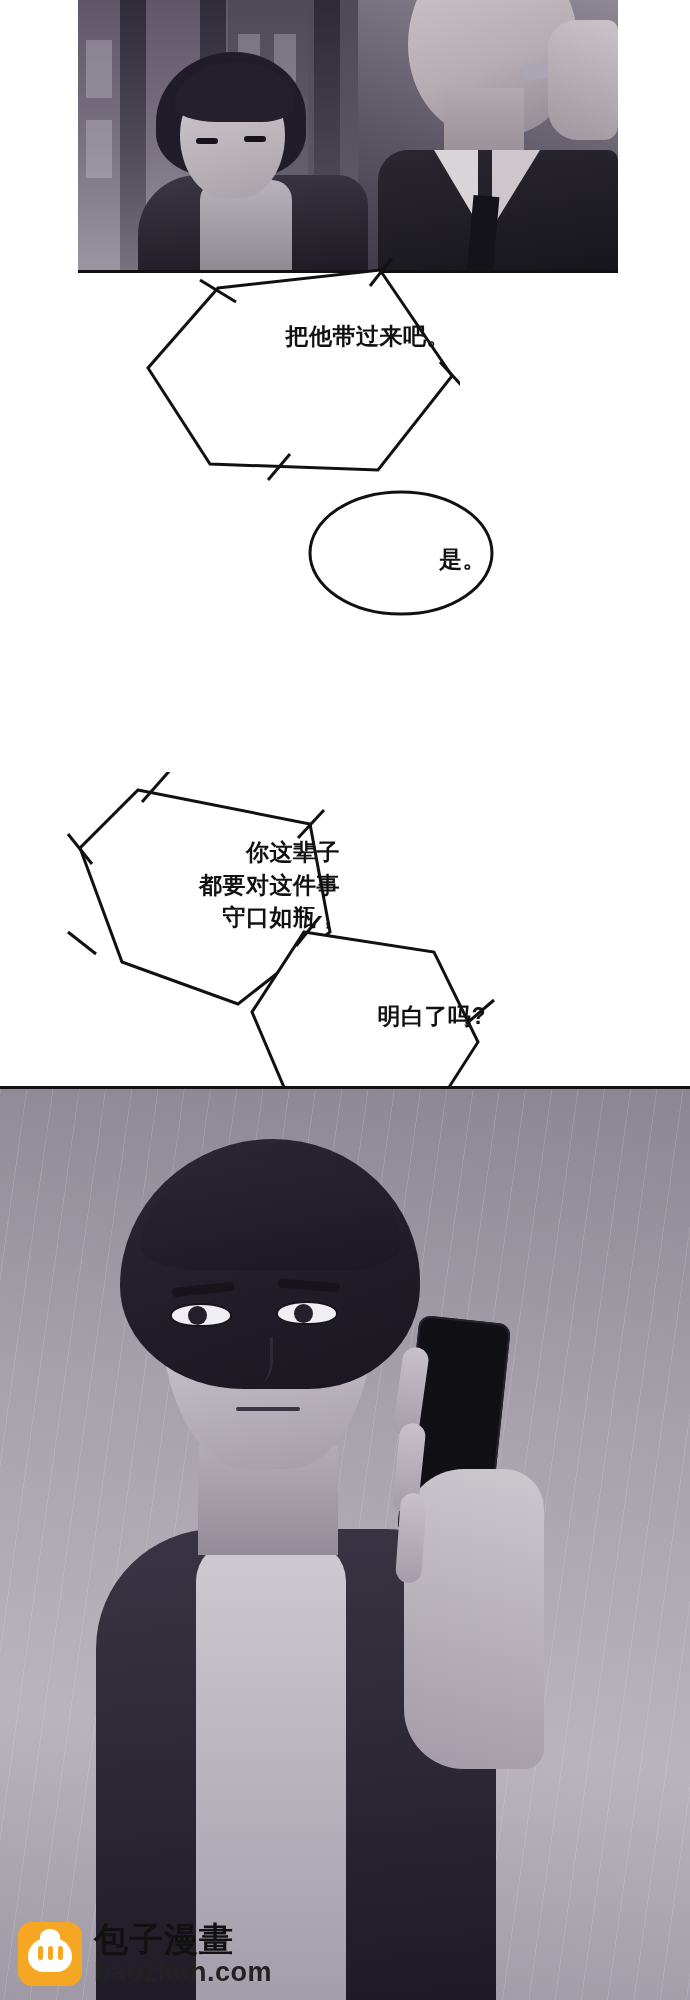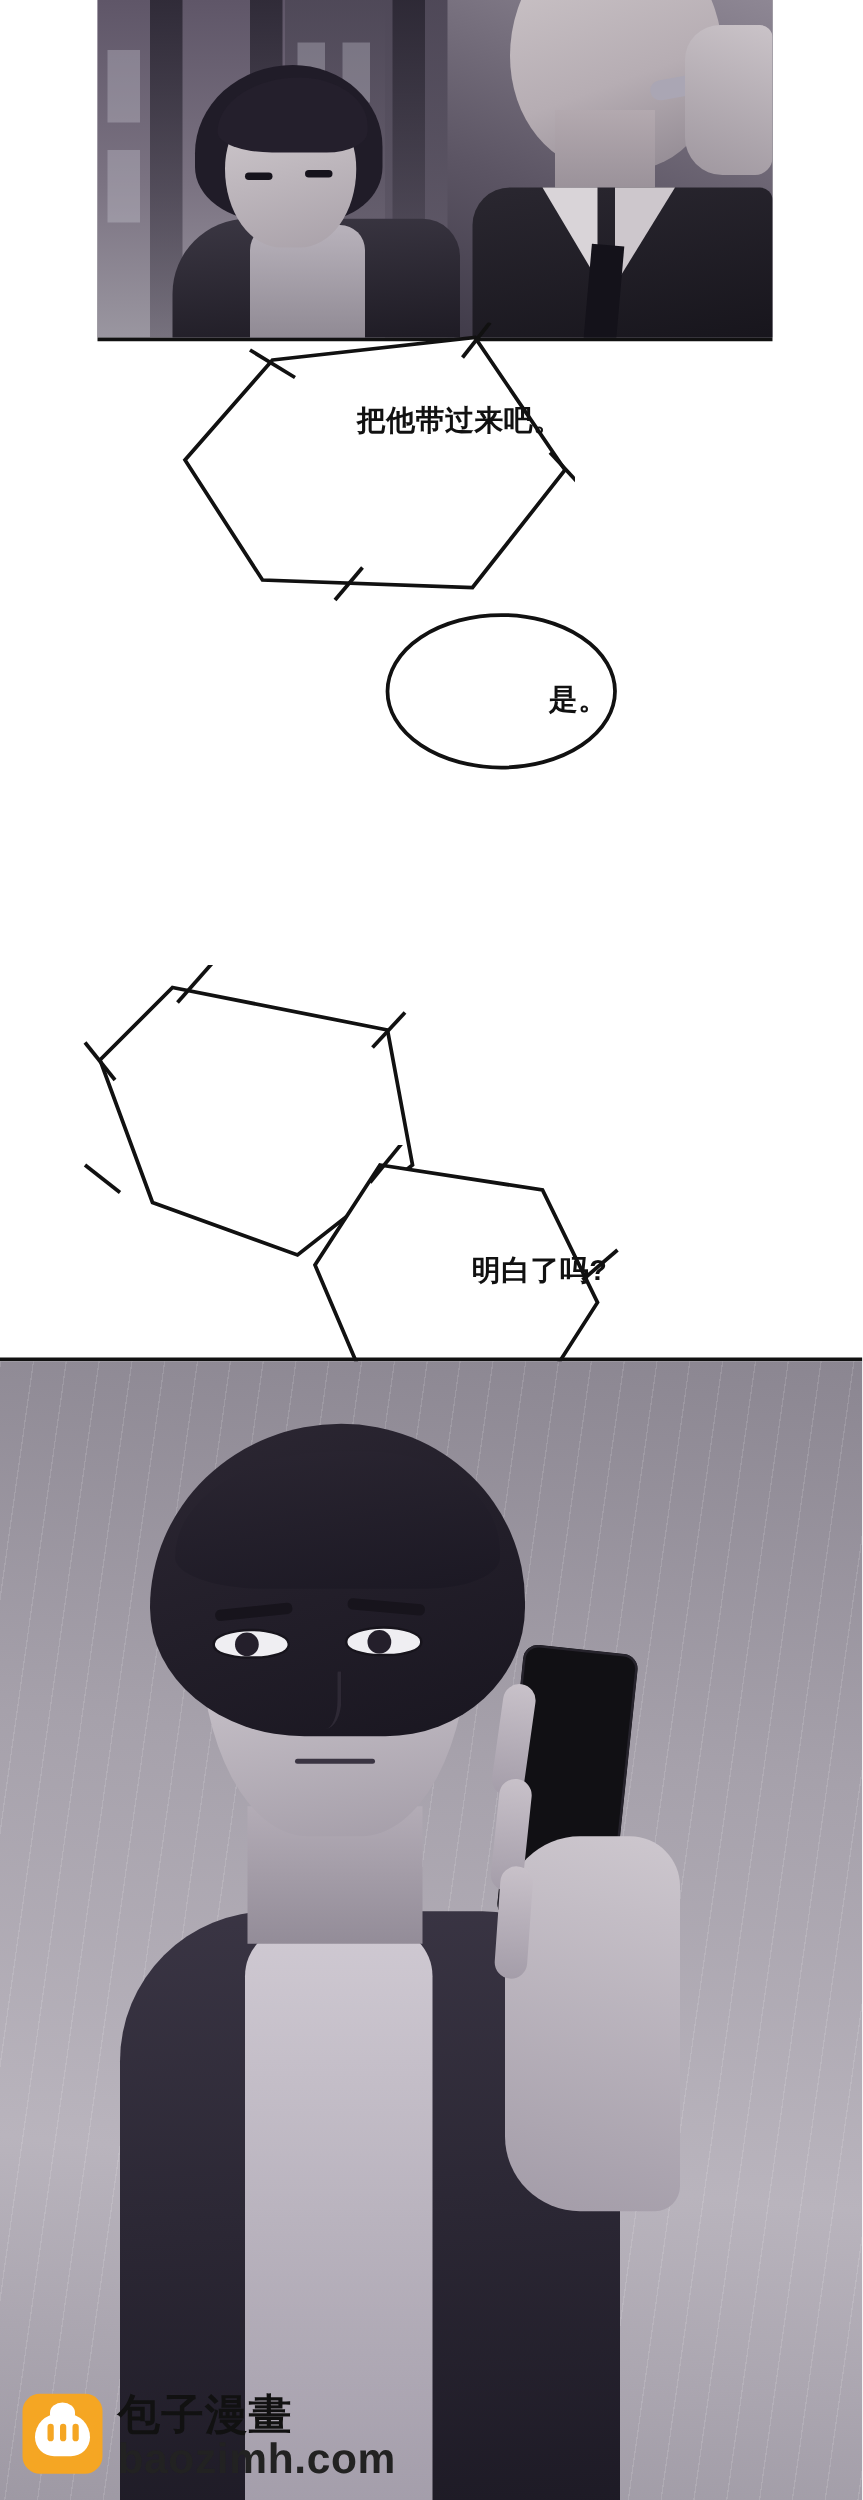--- a/index.html
+++ b/index.html
@@ -355,21 +355,21 @@
     border-radius: 3px;
   }
   .wm-texts { display: flex; flex-direction: column; line-height: 1.05; }
   .wm-cn {
     font-size: 34px;
     font-weight: 700;
     color: #111;
     letter-spacing: 1px;
   }
   .wm-en {
-    font-size: 34px;
+    font-size: 27px;
     font-weight: 700;
     color: #222;
     letter-spacing: .5px;
   }
 </style>
 </head>
 <body>
 
 <div class="page">
 
@@ -419,20 +419,23 @@
   </svg>
   <div id="bubble2-text" class="bubble-text">是。</div>
 
   <svg id="bubble3" class="hex-svg" width="300" height="250" viewBox="0 0 300 250">
     <polygon points="76,18 248,52 268,160 176,232 60,190 18,76" fill="#ffffff" stroke="#111111" stroke-width="3"></polygon>
     <line x1="110" y1="-4" x2="80" y2="30" stroke="#111" stroke-width="3"></line>
     <line x1="6" y1="62" x2="30" y2="92" stroke="#111" stroke-width="3"></line>
     <line x1="6" y1="160" x2="34" y2="182" stroke="#111" stroke-width="3"></line>
     <line x1="262" y1="38" x2="236" y2="66" stroke="#111" stroke-width="3"></line>
   </svg>
+  <div id="bubble3-text" class="bubble-text">你这辈子
+都要对这件事
+守口如瓶，</div>
 
   <svg id="bubble4" class="hex-svg" width="260" height="230" viewBox="0 0 260 230">
     <polygon points="66,16 196,36 240,126 190,204 54,190 14,96" fill="#ffffff" stroke="#111111" stroke-width="3"></polygon>
     <line x1="84" y1="-2" x2="58" y2="30" stroke="#111" stroke-width="3"></line>
     <line x1="228" y1="108" x2="256" y2="84" stroke="#111" stroke-width="3"></line>
     <line x1="214" y1="190" x2="240" y2="214" stroke="#111" stroke-width="3"></line>
   </svg>
   <div id="bubble4-text" class="bubble-text">明白了吗?</div>
 
   <div class="divider"></div>

